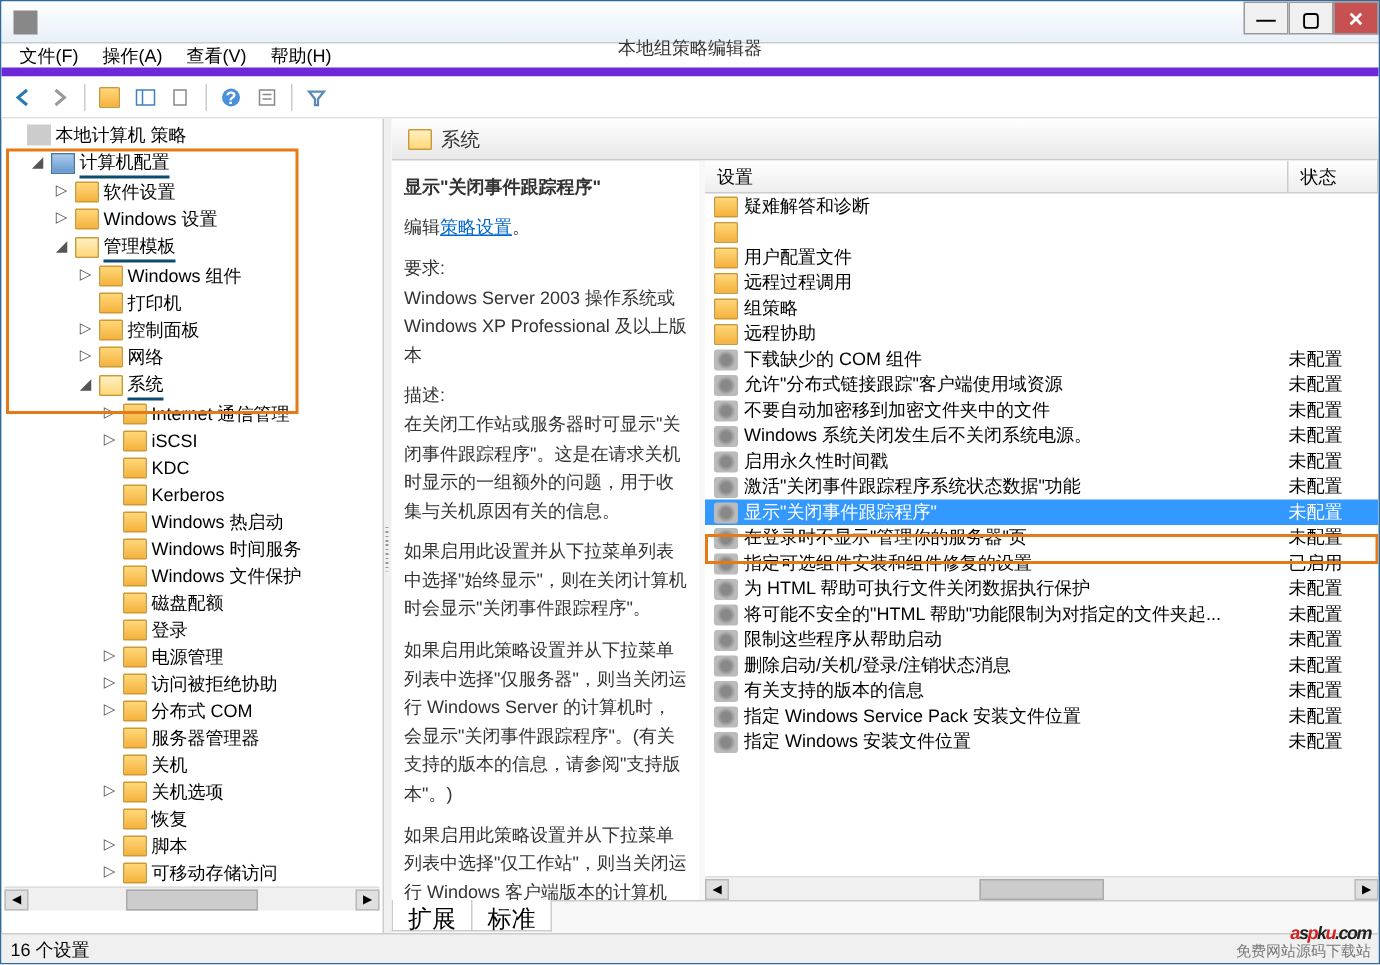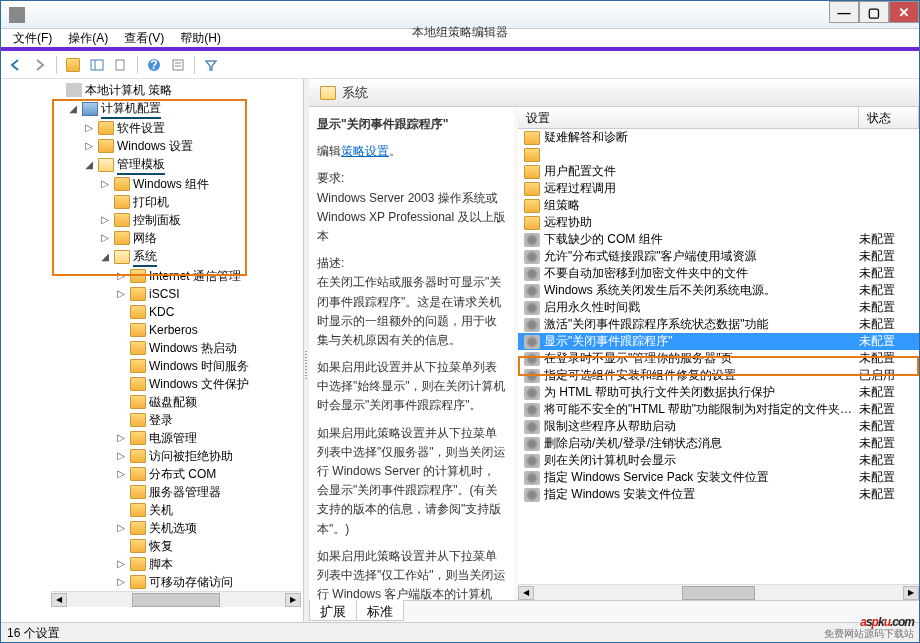--- a/index.html
+++ b/index.html
@@ -7,28 +7,28 @@
     
     .window { width: 920px; height: 643px; border: 1px solid #2c6aa0; display: flex; flex-direction: column; }
     
     .titlebar { height: 28px; background: linear-gradient(#fff, #e8f0f8); display: flex; align-items: center; border-bottom: 1px solid #ccc; position: relative; }
     .titlebar-icon { width: 16px; height: 16px; margin: 0 8px; background: #888; display: inline-block; }
     .titlebar-title { position: absolute; left: 50%; transform: translateX(-50%); color: #333; margin-top: 36px; }
     .titlebar-btns { position: absolute; right: 0; top: 0; display: flex; }
     .titlebar-btn { width: 30px; height: 22px; border: 1px solid #999; background: #f0f0f0; display: flex; align-items: center; justify-content: center; font-size: 13px; font-weight: bold; }
     .titlebar-btn.close { background: #c75050; color: #fff; }
     
-    .menubar { height: 22px; display: flex; align-items: center; padding: 0 4px; background: #fff; border-bottom: 4px solid #6d28d9; }
+    .menubar { height: 22px; display: flex; align-items: center; padding: 0 4px; background: #fff; border-bottom: 6px solid #6d28d9; }
     .menubar-item { padding: 2px 8px; cursor: pointer; }
     
     .toolbar { height: 28px; display: flex; align-items: center; padding: 2px 4px; background: #fff; border-bottom: 1px solid #e0e0e0; gap: 2px; }
     .toolbar-btn { width: 22px; height: 22px; display: flex; align-items: center; justify-content: center; border: 1px solid transparent; cursor: pointer; }
     .toolbar-sep { width: 1px; height: 18px; background: #ccc; margin: 0 3px; }
     
-    .content { flex: 1; display: flex; overflow: hidden; padding-left: 48px; }
+    .content { flex: 1; display: flex; overflow: hidden; }
     
     .tree-panel { width: 255px; border-right: 1px solid #ccc; overflow: auto; position: relative; background: #fff; padding: 2px; }
     .tree-highlight-box { position: absolute; border: 2px solid #e67a17; pointer-events: none; z-index: 5; }
     .hb1 { left: 3px; top: 20px; width: 195px; height: 177px; }
     .underline-red { border-bottom: 2px solid #0c4a6e; display: inline-block; }
     
     .tree-node { white-space: nowrap; line-height: 18px; display: flex; align-items: center; cursor: pointer; }
     .tree-toggle { width: 12px; text-align: center; color: #555; font-size: 10px; cursor: pointer; }
     .tree-icon { width: 16px; height: 14px; margin: 0 3px; display: inline-block; }
     .folder-icon { background: linear-gradient(#ffd87a, #f5b23d); border: 1px solid #cc9933; border-radius: 1px; }
@@ -62,21 +62,21 @@
     .list-row { display: flex; height: 17px; line-height: 17px; align-items: center; cursor: pointer; }
     .list-row.selected { background: #3399ff; color: #fff; }
     .list-row .item-icon { width: 16px; height: 14px; margin: 0 4px 0 6px; display: inline-block; }
     .list-row .gear-icon { background: radial-gradient(circle, #888 30%, #bbb 60%); border-radius: 2px; }
     .list-row .name-cell { flex: 1; white-space: nowrap; overflow: hidden; text-overflow: ellipsis; }
     .list-row .status-cell { width: 60px; padding-right: 4px; }
     
     .list-highlight-box { position: absolute; border: 2px solid #e67a17; pointer-events: none; z-index: 5; left: 0; top: 249px; width: 100%; height: 20px; }
     
     .right-tabs { height: 22px; border-top: 1px solid #ccc; display: flex; align-items: stretch; background: #f8f8f8; }
-    .right-tab { padding: 3px 10px; border: 1px solid #ccc; border-top: none; background: #fff; font-size: 13px; cursor: pointer; position: relative; top: -1px; }
+    .right-tab { padding: 3px 10px; border: 1px solid #ccc; border-top: none; background: #fff; font-size: 16px; cursor: pointer; position: relative; top: -1px; }
     .right-tab:first-child { border-right: none; }
     
     .statusbar { height: 20px; border-top: 1px solid #ccc; padding: 2px 6px; background: #f0f0f0; }
     
     .hscroll { height: 16px; background: #f0f0f0; border-top: 1px solid #ddd; display: flex; align-items: center; }
     .hscroll-btn { width: 16px; height: 14px; background: #e0e0e0; border: 1px solid #bbb; display: flex; align-items: center; justify-content: center; font-size: 8px; }
     .hscroll-track { flex: 1; height: 14px; position: relative; }
     .hscroll-thumb { position: absolute; height: 14px; background: #ccc; border: 1px solid #aaa; left: 30%; width: 40%; }
     
     .watermark { position: absolute; right: 6px; bottom: 2px; font-family: Arial; font-style: italic; font-weight: bold; z-index: 100; text-align: right; }
@@ -426,21 +426,21 @@
                 <span class="name-cell">限制这些程序从帮助启动</span>
                 <span class="status-cell">未配置</span>
               </div>
               <div class="list-row">
                 <span class="item-icon gear-icon"></span>
                 <span class="name-cell">删除启动/关机/登录/注销状态消息</span>
                 <span class="status-cell">未配置</span>
               </div>
               <div class="list-row">
                 <span class="item-icon gear-icon"></span>
-                <span class="name-cell">则在关闭计算机时会显示</span>
+                <span class="name-cell">有关支持的版本的信息</span>
                 <span class="status-cell">未配置</span>
               </div>
               <div class="list-row">
                 <span class="item-icon gear-icon"></span>
                 <span class="name-cell">指定 Windows Service Pack 安装文件位置</span>
                 <span class="status-cell">未配置</span>
               </div>
               <div class="list-row">
                 <span class="item-icon gear-icon"></span>
                 <span class="name-cell">指定 Windows 安装文件位置</span>

